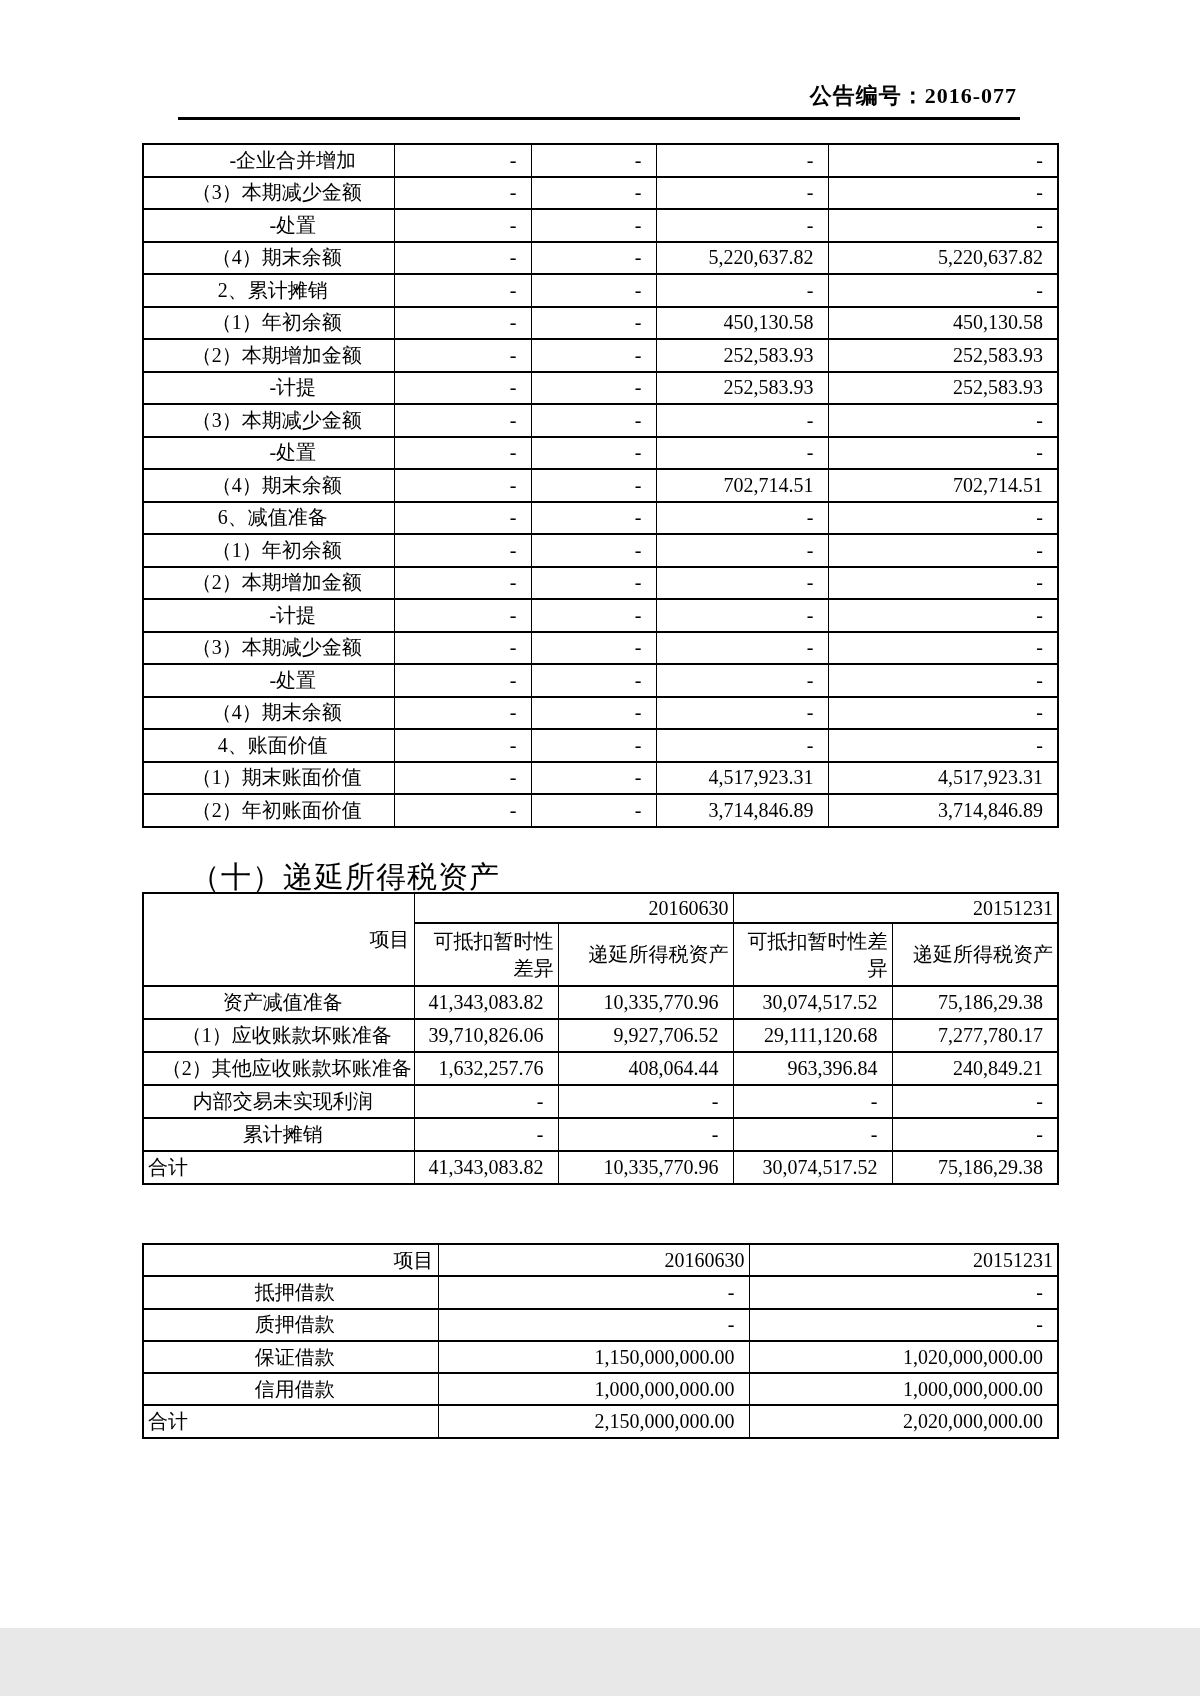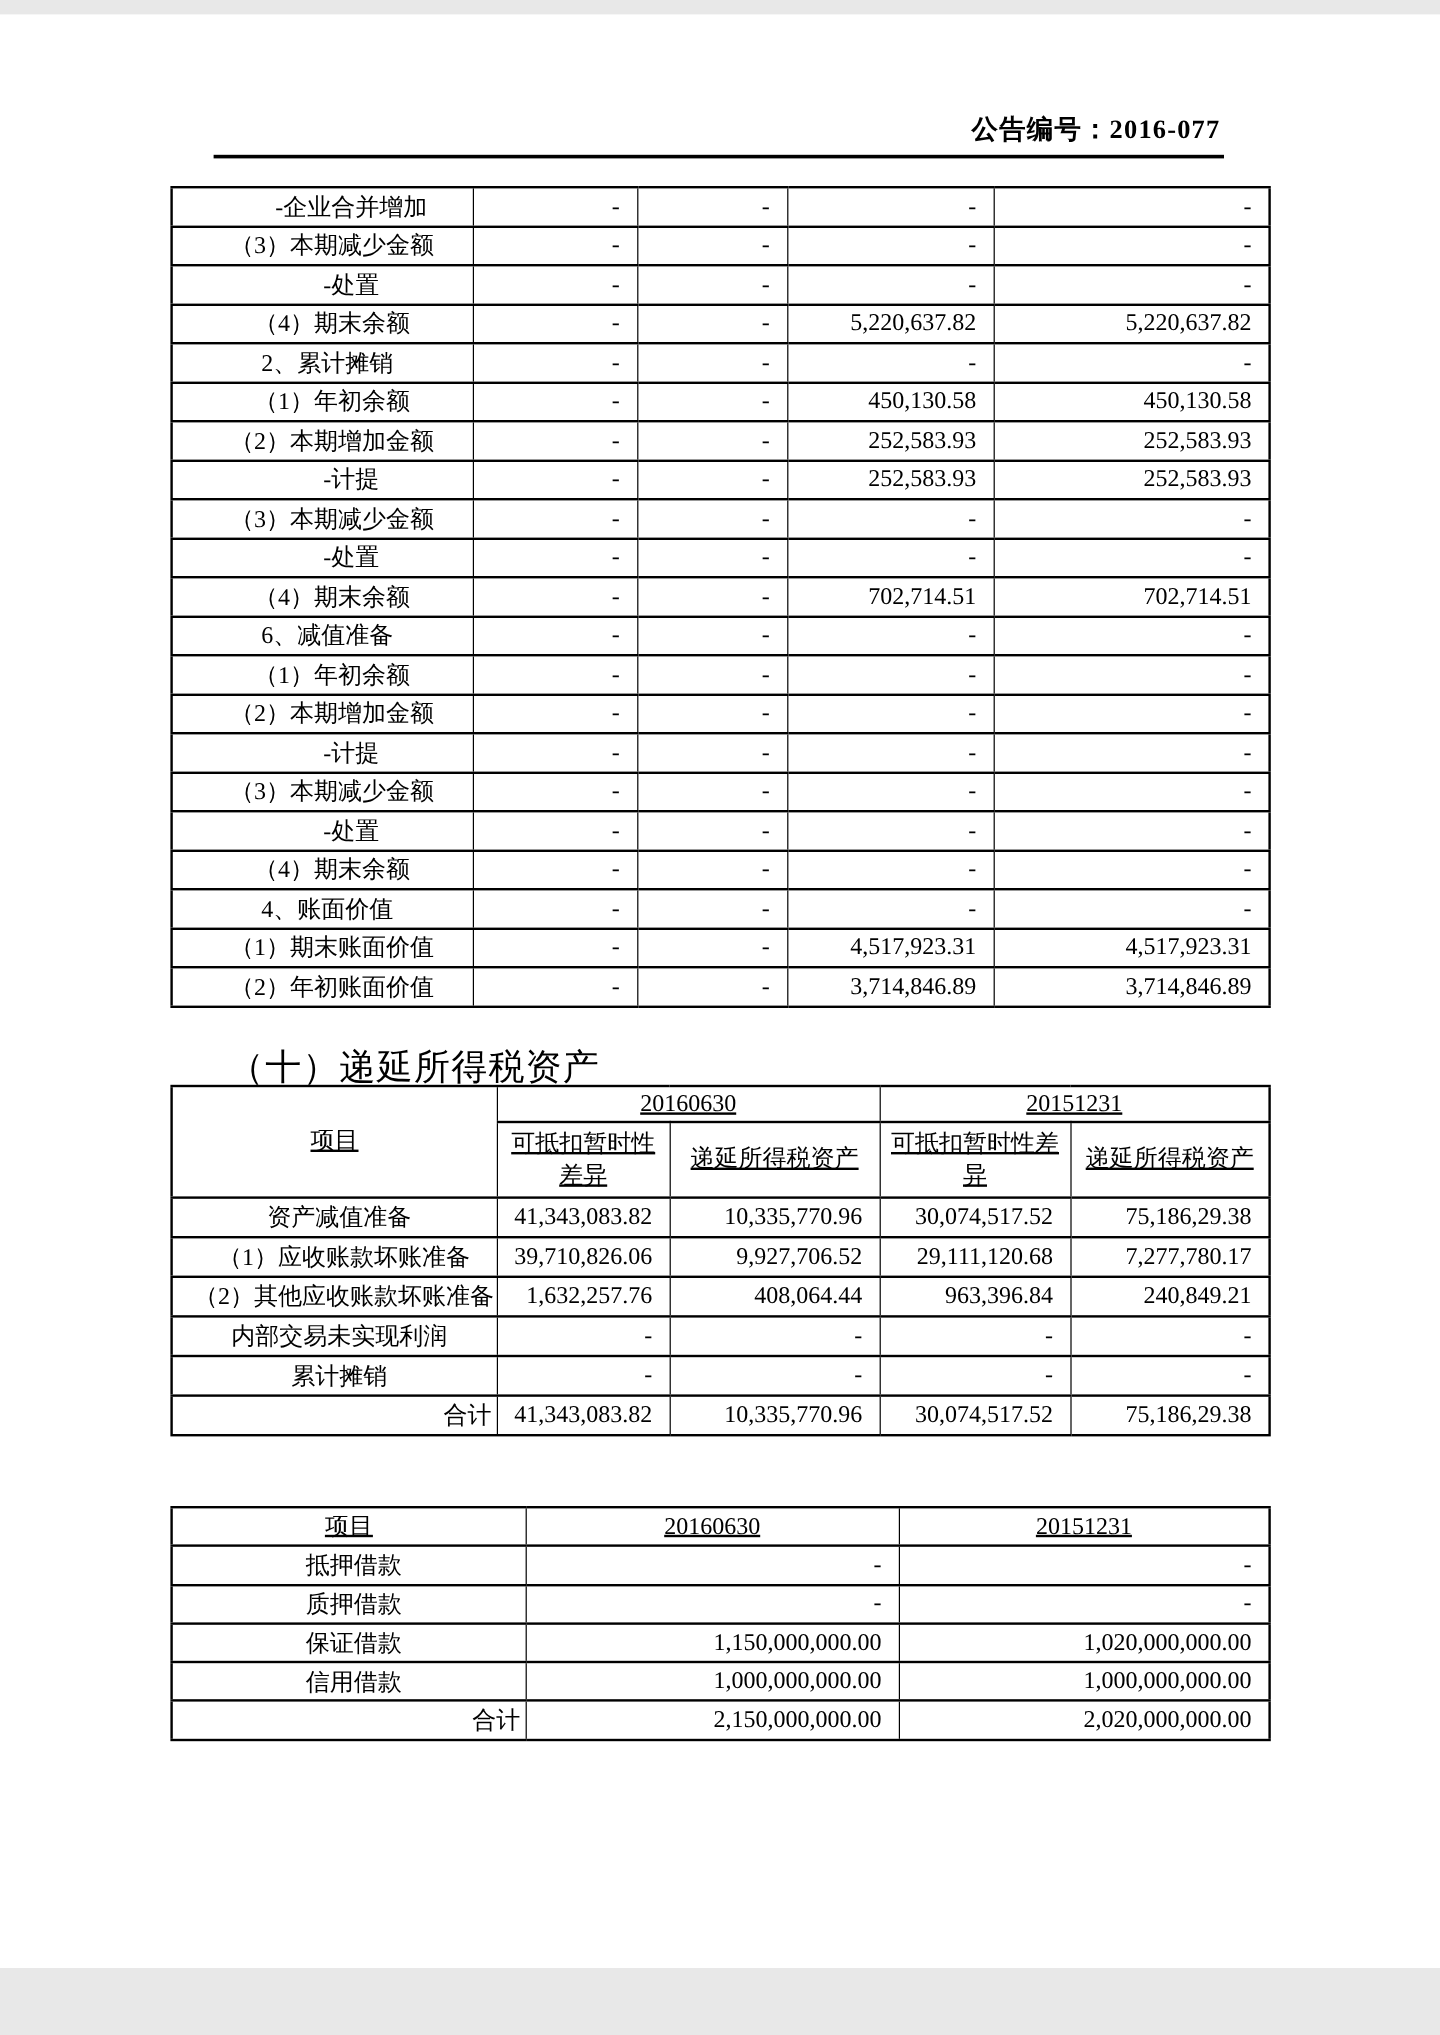--- a/index.html
+++ b/index.html
@@ -1,19 +1,19 @@
 <!DOCTYPE html>
 <html><head>
 <meta charset="utf-8">
 <style>
   html,body { margin:0; padding:0; background:#e8e8e8; }
   .page {
     position:relative;
     width:1200px; height:1628px;
-    margin:12px auto;
+    margin:0 auto;
     background:#ffffff;
     font-family:"Liberation Serif","DejaVu Serif",serif;
     color:#000;
     overflow:hidden;
   }
   .doc-no {
     position:absolute; top:81px; right:183px;
     font-size:22px; font-weight:bold; letter-spacing:1px;
     white-space:nowrap;
   }
@@ -48,22 +48,22 @@
   #t2 thead tr.sub { height:63px; }
   #t2 tbody tr { height:33px; }
   #t3 { left:142px; top:1243px; width:915px; }
   #t3 tr { height:32.3px; }
 
   .lbl { text-align:center; white-space:nowrap; }
   .ind0 { padding-left:8px; }
   .ind1 { padding-left:16px; }
   .ind2 { padding-left:48px; }
   .val { text-align:right; padding-right:14px; white-space:nowrap; }
-  .ctr { text-align:right; padding-left:4px; padding-right:4px; }
-  .hdr { text-align:center; line-height:1.35; padding-left:4px; padding-right:4px;text-decoration:underline; }
+  .ctr { text-align:left; padding-left:4px; padding-right:4px; }
+  .hdr { text-align:right; line-height:1.35; padding-left:4px; padding-right:4px; }
 </style>
 </head>
 <body>
 
 <div class="page">
 
   <div class="doc-no">公告编号：2016-077</div>
   <div class="rule"></div>
 
   <table id="t1">

